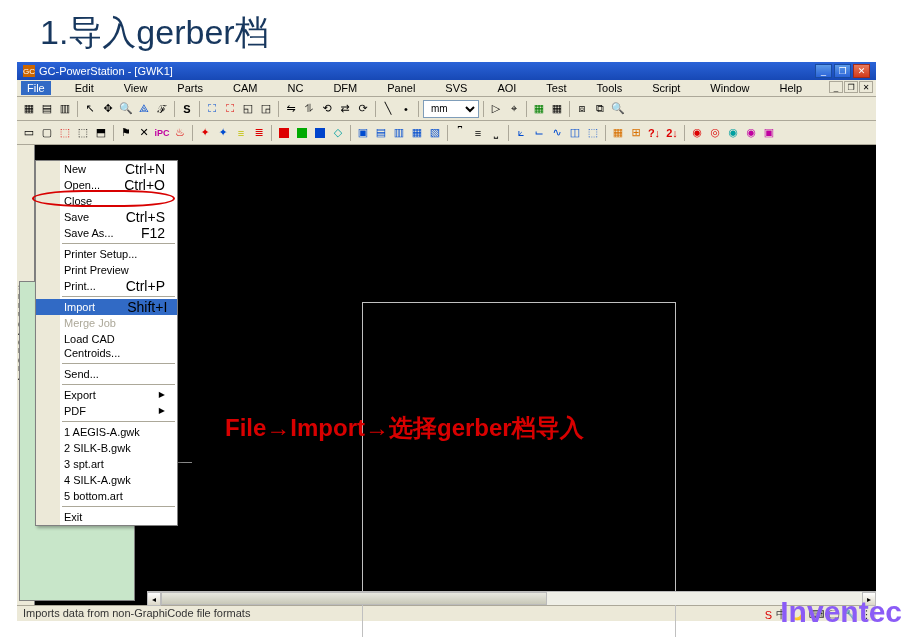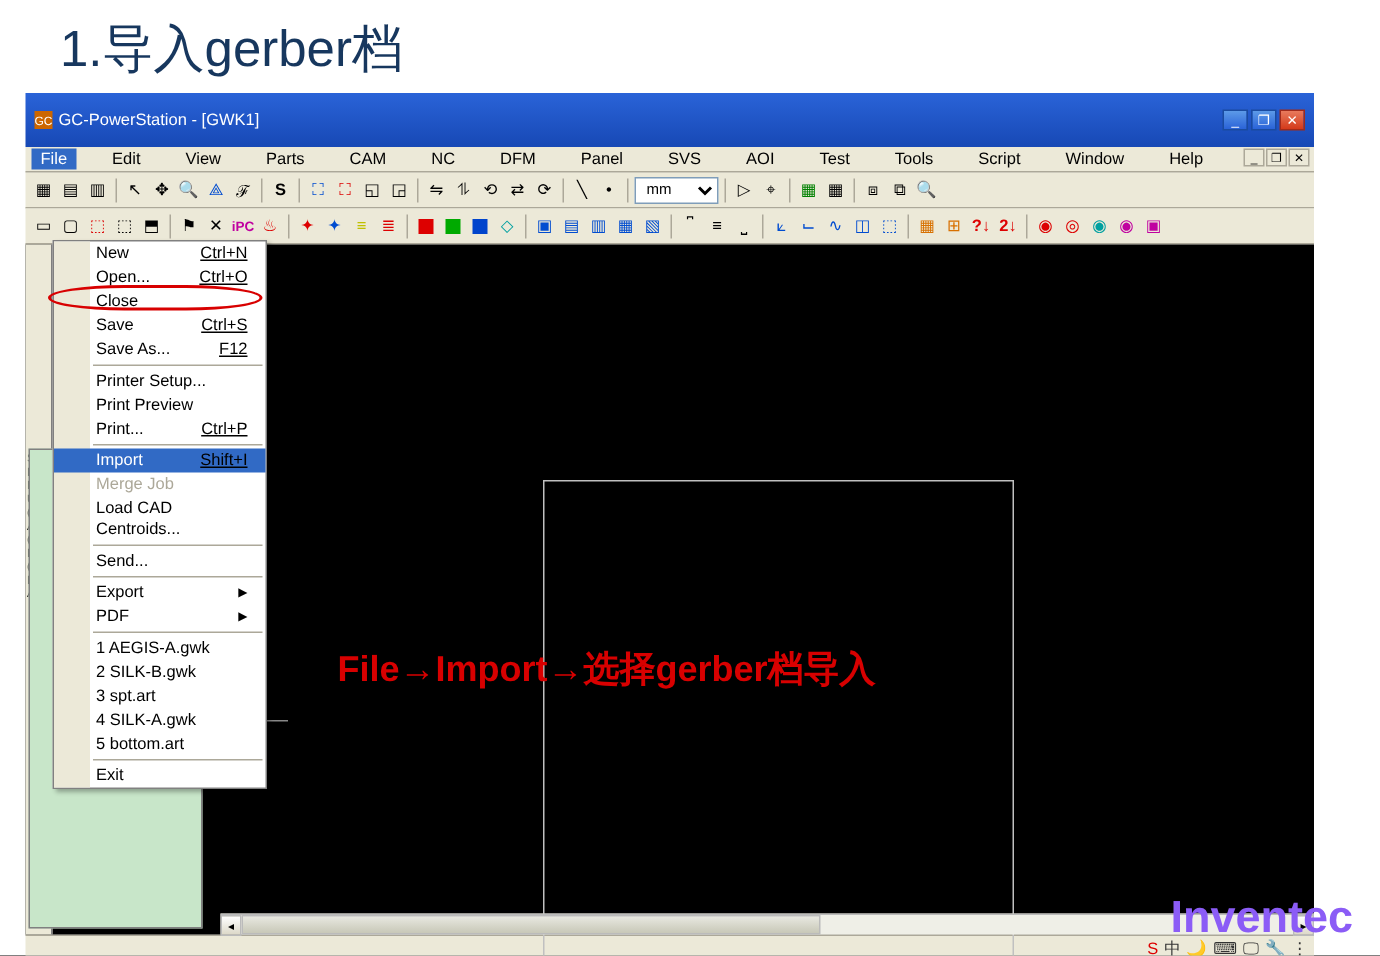--- a/index.html
+++ b/index.html
@@ -2,21 +2,21 @@
 <html><head>
   <meta charset="utf-8">
   <style>
     * { margin: 0; padding: 0; box-sizing: border-box; }
     body { width: 920px; height: 637px; background: #fff; font-family: Tahoma, "Microsoft YaHei", sans-serif; font-size: 11px; overflow: hidden; position: relative; }
     
     .slide-title { font-family: Arial, "Microsoft YaHei", sans-serif; font-size: 34px; color: #17375E; padding: 10px 0 10px 40px; font-weight: normal; }
     
     .window-wrap { position: absolute; left: 17px; top: 62px; width: 859px; }
     
-    .title-bar { background: linear-gradient(#2a63d8, #1748b5); color: #fff; font-size: 11px; padding: 2px 6px; display: flex; align-items: center; height: 36px; }
+    .title-bar { background: linear-gradient(#2a63d8, #1748b5); color: #fff; font-size: 11px; padding: 2px 6px; display: flex; align-items: center; height: 18px; }
     .title-icon { width: 12px; height: 12px; background: #cc6600; margin-right: 4px; font-size: 8px; display: inline-flex; align-items: center; justify-content: center; }
     .title-bar .sp { flex: 1; }
     .win-btns { display: flex; gap: 2px; }
     .win-btn { width: 17px; height: 14px; background: linear-gradient(#5c9ae8, #2a63d8); border: 1px solid #1a4ba0; font-size: 9px; color: #fff; display: inline-flex; align-items: center; justify-content: center; cursor: pointer; }
     .win-btn.close { background: linear-gradient(#e87a5c, #d43a1a); border-color: #a02a1a; }
     
     .menu-bar { background: #ece9d8; border-bottom: 1px solid #aca899; padding: 1px 4px; display: flex; gap: 18px; font-size: 11px; position: relative; }
     .menu-item { padding: 1px 6px; cursor: pointer; }
     .menu-item.open { background: #316ac5; color: #fff; }
     .mdi-btns { position: absolute; right: 3px; top: 1px; display: flex; gap: 1px; }
@@ -29,21 +29,21 @@
 
     .client { position: relative; background: #000; height: 460px; }
     .left-strip { position: absolute; left: 0; top: 0; width: 18px; height: 100%; background: #ece9d8; border-right: 1px solid #808080; }
     .left-panel { position: absolute; left: 2px; top: 136px; width: 116px; height: 320px; background: #c8e6c9; border: 1px solid #808080; }
     .side-labels { position: absolute; left: 0; top: 136px; width: 18px; font-size: 8px; line-height: 9px; color: #000; padding: 2px 1px; overflow: hidden; }
 
     .drop-menu { position: absolute; left: 18px; top: 98px; width: 143px; background: #fff; border: 1px solid #808080; box-shadow: 2px 2px 3px rgba(0,0,0,.3); z-index: 10; }
     .drop-menu .gutter { position: absolute; left: 0; top: 0; bottom: 0; width: 24px; background: #ece9d8; }
     .mi { position: relative; padding: 1px 12px 1px 28px; font-size: 11px; line-height: 14px; cursor: pointer; display: flex; }
     .mi .lab { flex: 1; }
-    .mi .scut { color: #000; font-size: 11px; text-decoration: underline; }
+    .mi .scut { color: #000; font-size: 14px; }
     .mi.dis .lab { color: #aca899; }
     .mi .arrow { font-size: 8px; margin-left: 4px; }
     .mi.hl { background: #316ac5; color: #fff; gap: 32px; }
     .ms { border-top: 1px solid #aca899; margin: 2px 2px 2px 26px; }
     .import-circle { position: absolute; left: 15px; top: 128px; width: 143px; height: 17px; border: 2px solid #d80000; border-radius: 50%/70%; z-index: 11; pointer-events: none; }
 
     .canvas-rect { position: absolute; left: 345px; top: 157px; width: 314px; height: 376px; border: 1px solid #c0c0c0; }
     .tick { position: absolute; left: 150px; top: 317px; width: 25px; border-top: 1px solid #888; }
     .instruct { position: absolute; left: 208px; top: 267px; color: #d80000; font-size: 24px; font-weight: bold; font-family: Arial, "Microsoft YaHei"; }
 
@@ -307,20 +307,21 @@
         <span class="lab">5 bottom.art</span>
       </div>
     <div class="ms"></div>
     <div class="mi">
         <span class="lab">Exit</span>
       </div>
   </div>
   <div class="import-circle"></div>
 
   <div class="status-bar">
+    <span>Imports data from non-GraphiCode file formats</span>
     <div class="tray">
       <span style="color:#d00">S</span>
       <span>中</span>
       <span>🌙</span>
       <span>⌨</span>
       <span>🖵</span>
       <span>🔧</span>
       <span>⋮</span>
     </div>
   </div>

